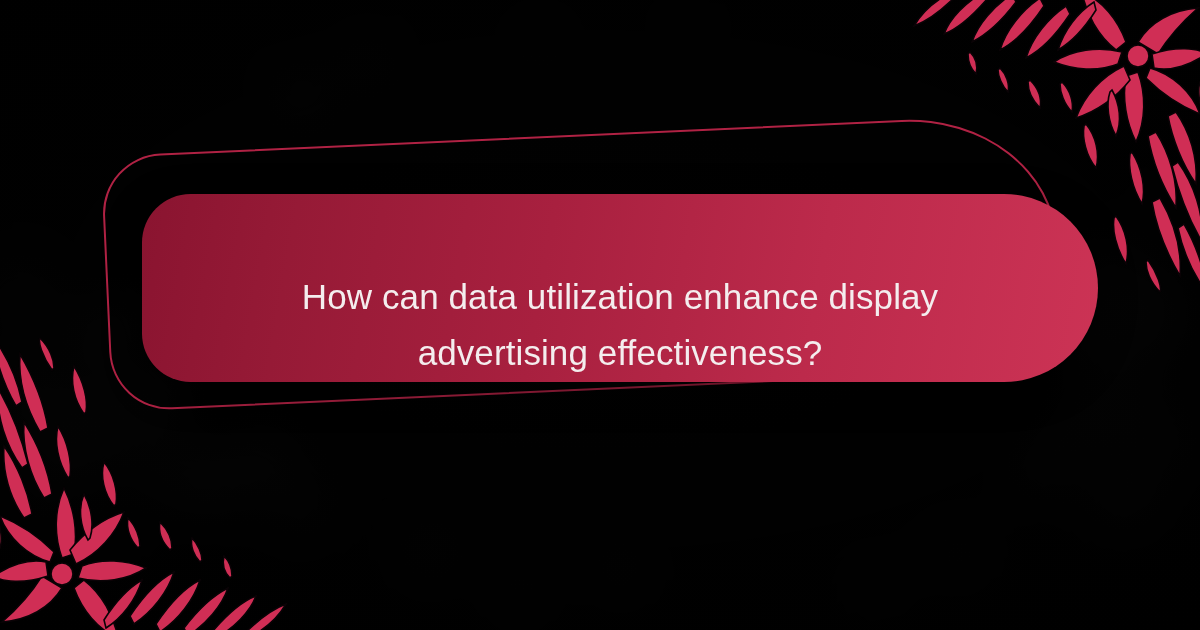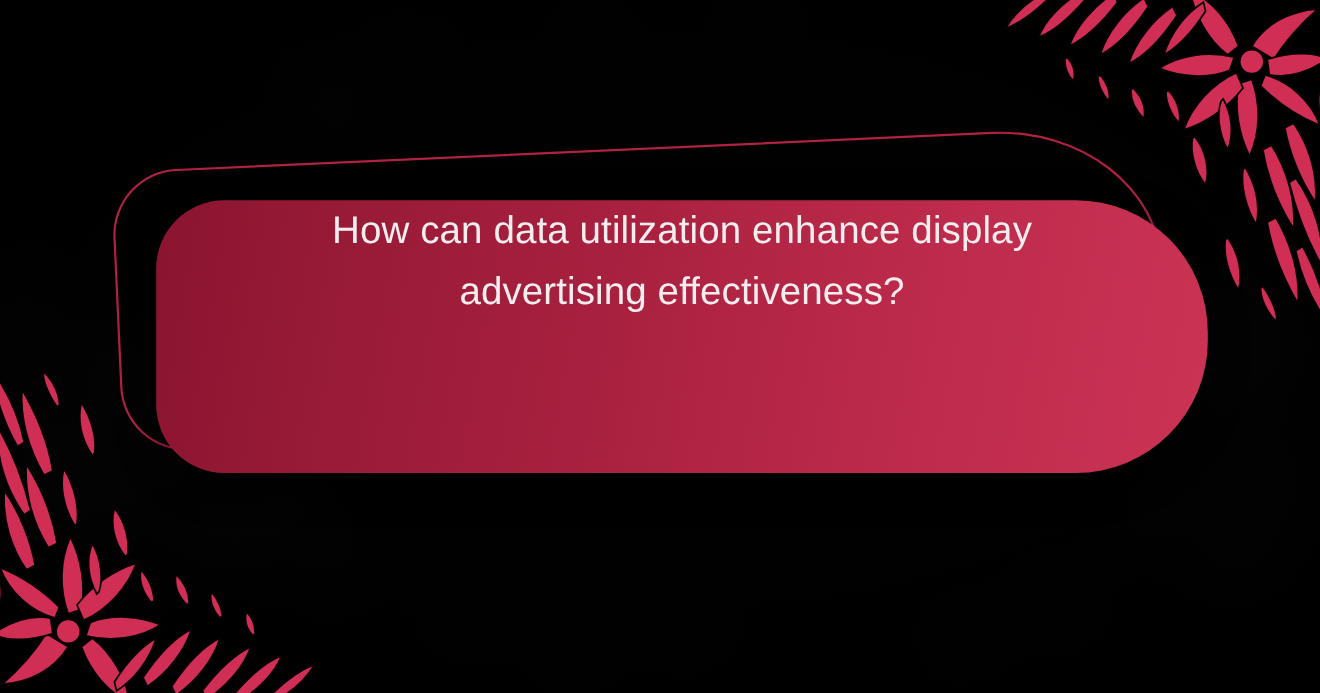--- a/index.html
+++ b/index.html
@@ -52,27 +52,27 @@
     width:952px; height:256px;
     border:2px solid #B02244;
     border-radius:60px 150px 150px 60px / 60px 128px 128px 60px;
     background:transparent;
     transform:rotate(-2.6deg);
     transform-origin:0 100%;
   }
 
   #card {
     position:absolute;
-    left:142px; top:182px;
-    width:956px; height:248px;
+    left:142px; top:194px;
+    width:956px; height:188px;
     border-radius:62px 120px 120px 62px / 62px 120px 120px 62px;
     background:linear-gradient(100deg,#8A1430 0%, #961A36 16%, #A8203F 42%, #BC2A4B 70%, #CC3355 100%);
     box-shadow:0 10px 34px rgba(0,0,0,.55);
     display:flex;
-    align-items:flex-start;
+    align-items:flex-end;
     justify-content:center;
   }
 
   #card-title {
     width:780px;
     text-align:center;
     color:#F4EDEE;
     font-size:35px;
     line-height:1.58;
     font-weight:400;

